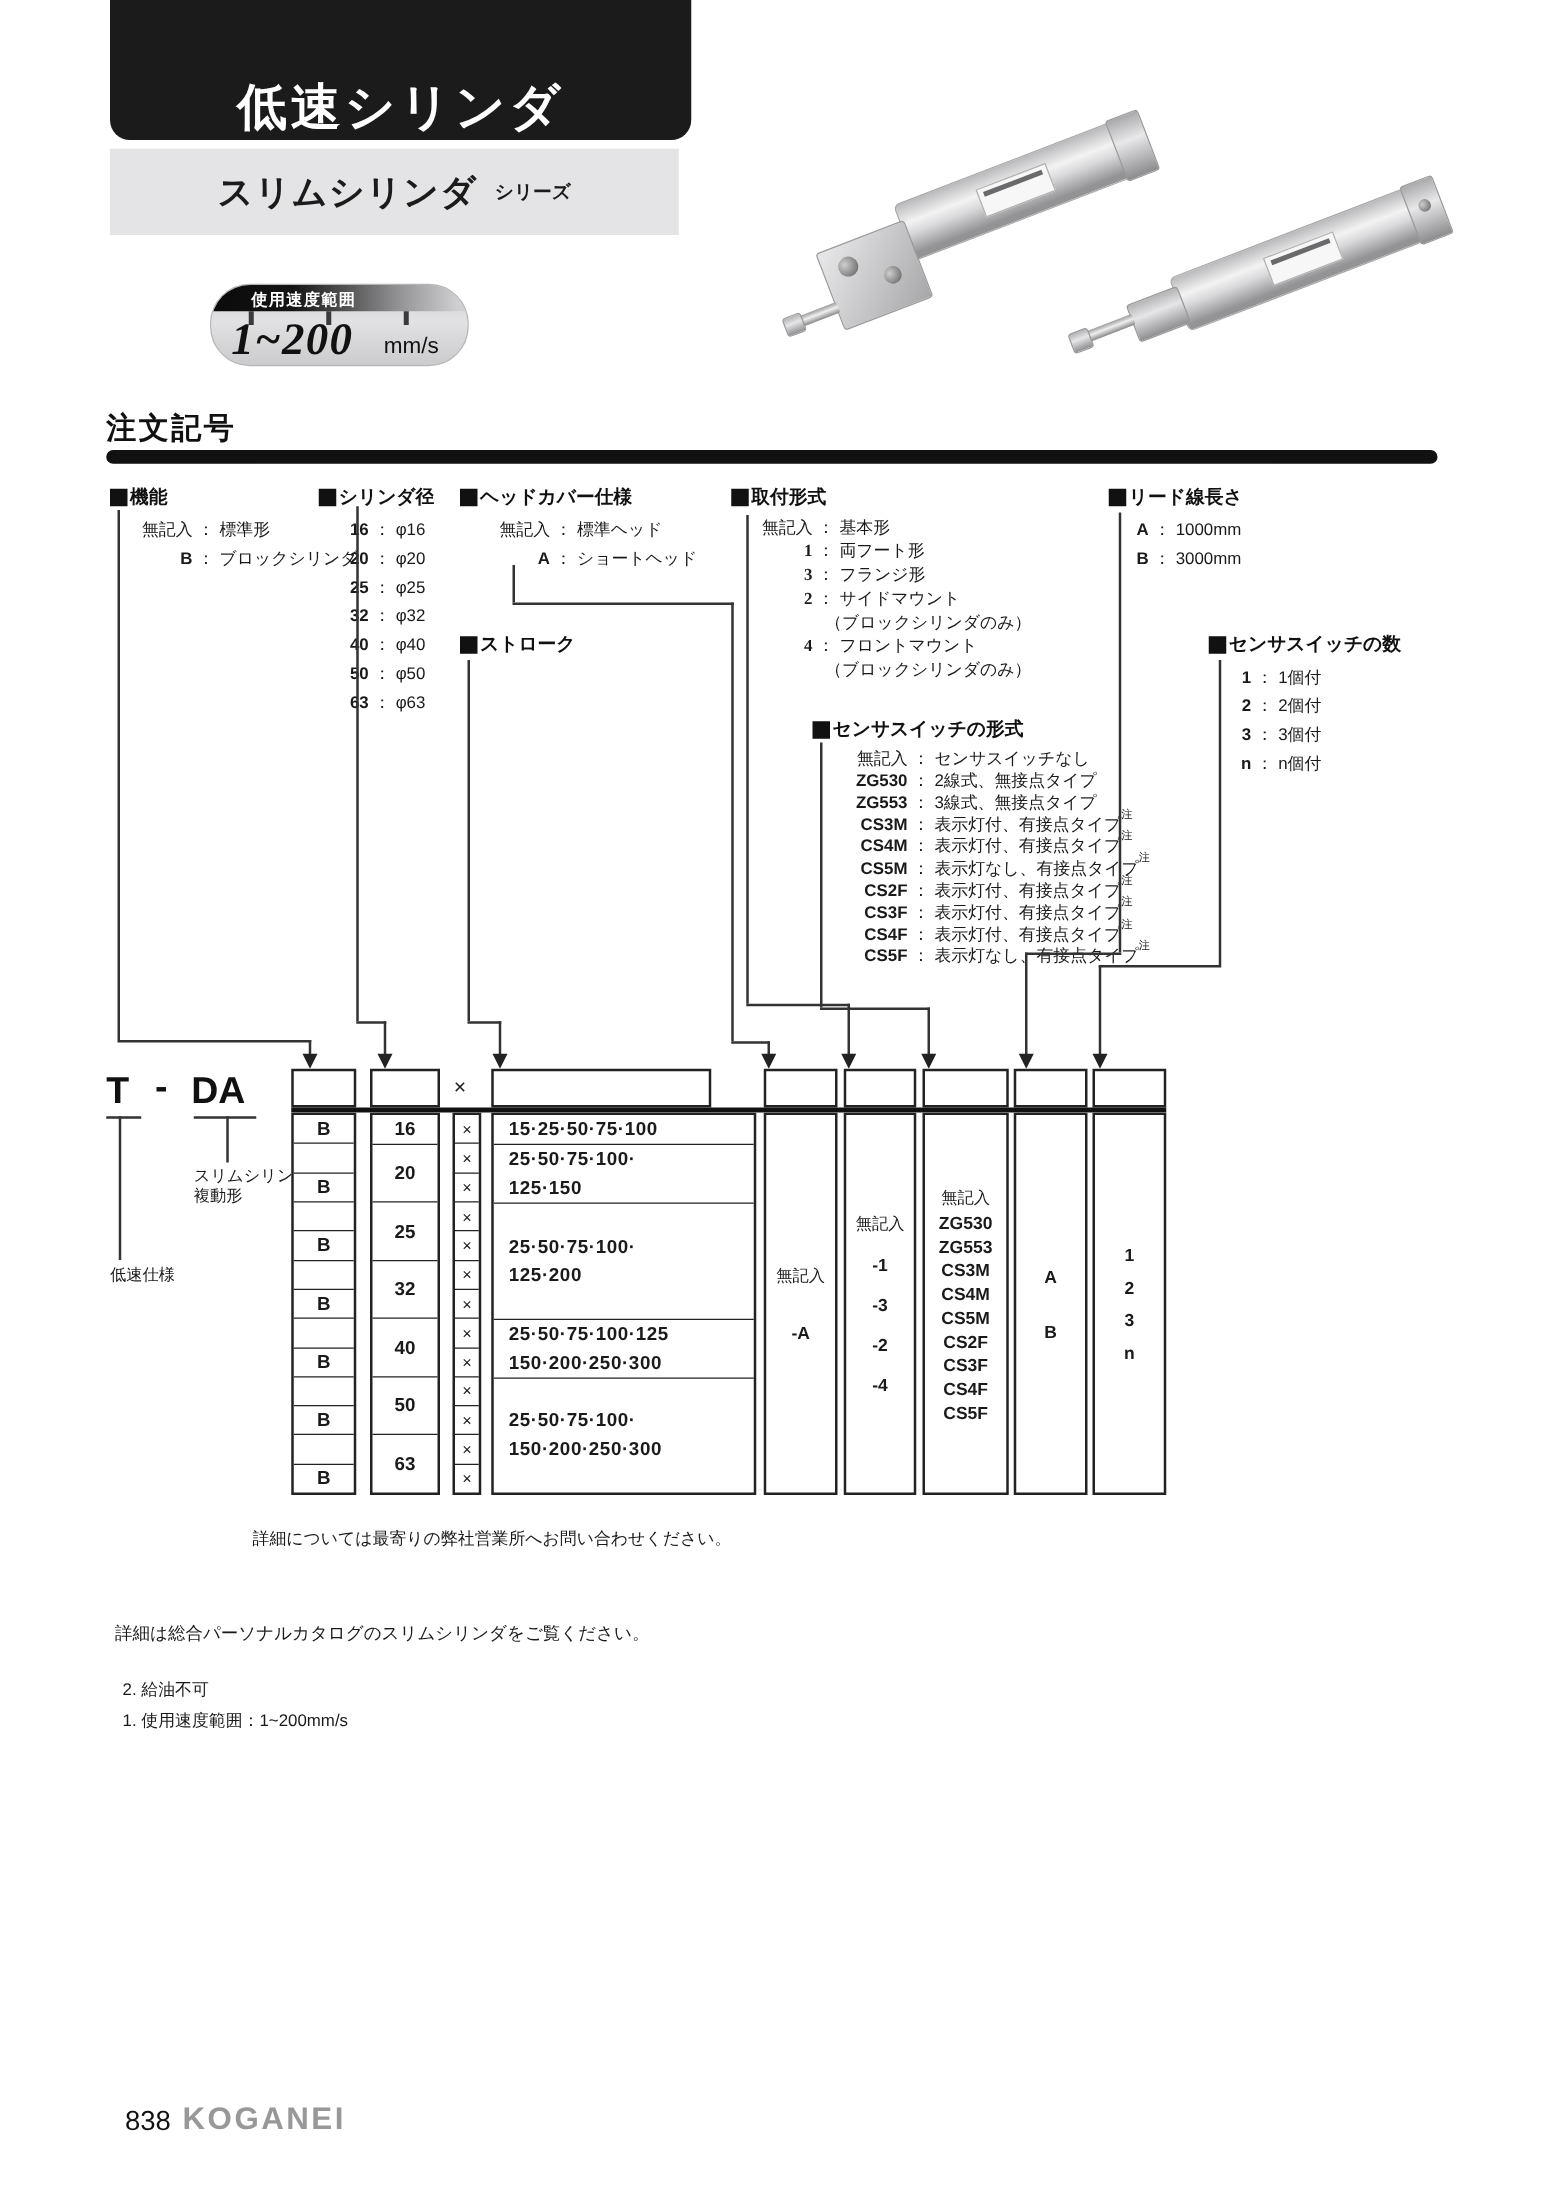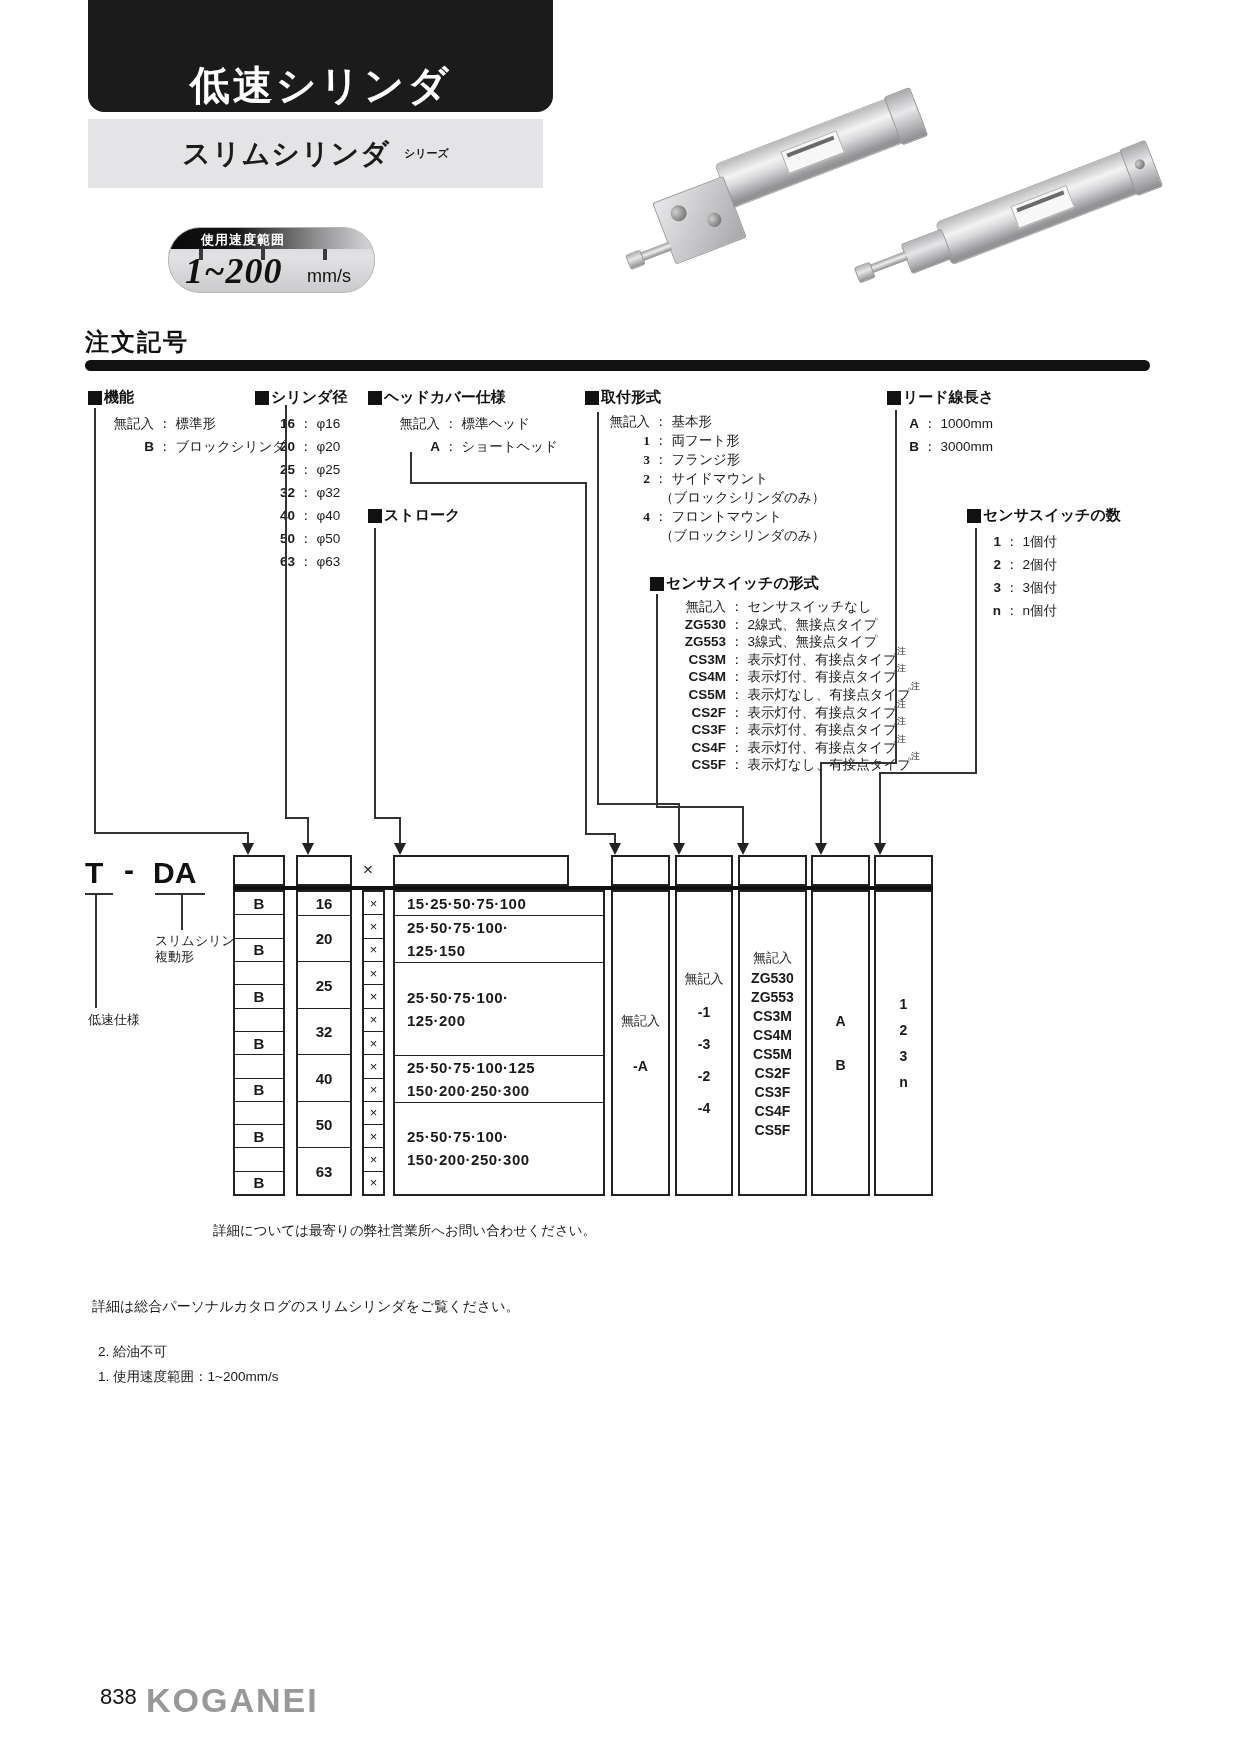--- a/index.html
+++ b/index.html
@@ -4,21 +4,21 @@
 <style>
   html,body{margin:0;padding:0;background:#fff;}
   #page{position:relative;width:1240px;height:1754px;background:#fff;overflow:hidden;
         font-family:"Liberation Sans", sans-serif;color:#1a1a1a;}
   .abs{position:absolute;}
   
   .hdr-black{left:88px;top:0;width:465px;height:112px;background:#1b1b1b;border-radius:0 0 16px 16px;}
   .hdr-title{left:88px;top:58px;width:465px;text-align:center;color:#fff;font-size:40px;font-weight:bold;letter-spacing:3px;}
   .hdr-gray{left:88px;top:119px;width:455px;height:69px;background:#e4e4e6;display:flex;align-items:center;justify-content:center;}
   .series-name{font-size:28px;font-weight:bold;color:#1b1b1b;letter-spacing:1px;}
-  .series-suffix{font-size:11px;font-weight:bold;color:#1b1b1b;margin-left:14px;}
+  .series-suffix{font-size:15px;font-weight:bold;color:#1b1b1b;margin-left:14px;}
   
   .badge{left:168px;top:227px;width:205px;height:64px;border-radius:32px;background:linear-gradient(to bottom,#cfcfd1,#e2e2e4 45%,#cbcbcd);overflow:hidden;border:1px solid #b5b5b7;}
   .badge-band{position:absolute;left:0;top:0;width:100%;height:21px;background:linear-gradient(to right,#0a0a0a 0%,#141414 32%,#8f8f91 72%,#cfcfd1 96%);}
   .badge-label{position:absolute;left:32px;top:3px;color:#fff;font-size:13px;font-weight:bold;letter-spacing:1px;}
   .tick{position:absolute;top:21px;width:4px;height:11px;background:#3a3a3c;}
   .badge-range{position:absolute;left:16px;top:22px;font-family:"Liberation Serif", serif;font-style:italic;font-weight:bold;font-size:36px;color:#111;letter-spacing:1px;}
   .badge-unit{position:absolute;left:138px;top:38px;font-size:18px;color:#111;}
   
   .sec-head{left:85px;top:326px;font-size:24px;font-weight:bold;color:#111;letter-spacing:2px;}
   .sec-bar{left:85px;top:360px;width:1065px;height:11px;background:#111;border-radius:6px;}
@@ -55,21 +55,21 @@
   .cell.times-cell{font-weight:normal;font-size:13px;}
   .merged{flex:1;display:flex;flex-direction:column;align-items:center;justify-content:center;font-size:14px;font-weight:bold;}
   .merged .plainv{font-weight:normal;font-size:13px;}
   .g36>*{margin:14px 0;}
   .g20>*{margin:8px 0;}
   .g16>*{margin:5px 0;}
   .g2>*{margin:1.5px 0;}
   
   .note-text{font-size:13.5px;color:#1a1a1a;white-space:nowrap;}
   .footer-page{font-size:22px;color:#111;}
-  .footer-brand{font-size:34px;font-weight:800;color:#98989b;letter-spacing:2px;}
+  .footer-brand{font-size:25px;font-weight:800;color:#98989b;letter-spacing:2px;}
   
   .cyl{transform:rotate(-21deg);}
   .cyl-body{position:absolute;background:linear-gradient(to bottom,#b9b9bb,#f3f3f4 35%,#d9d9db 55%,#939396 90%);border-radius:5px;border:1px solid #a8a8aa;}
   .cyl-cap{position:absolute;background:linear-gradient(to bottom,#a9a9ab,#e8e8ea 40%,#8c8c8e);border-radius:3px;border:1px solid #9a9a9c;}
   .cyl-label{position:absolute;background:#f7f7f7;border:1px solid #b0b0b2;width:58px;height:22px;}
   .cyl-label::after{content:"";display:block;margin:3px 4px;height:4px;background:#6a6a6c;}
   .cyl-block{position:absolute;background:linear-gradient(135deg,#e9e9eb,#c2c2c4 60%,#a7a7a9);border:1px solid #9a9a9c;border-radius:3px;}
   .hole{position:absolute;border-radius:50%;background:radial-gradient(circle at 35% 35%,#cfcfcf,#59595b);}
   .cyl-rod{position:absolute;background:linear-gradient(to bottom,#9c9c9e,#efefef 45%,#88888a);border-radius:2px;}
   .cyl-nut{position:absolute;background:linear-gradient(to bottom,#b4b4b6,#e6e6e8 40%,#8e8e90);border-radius:3px;border:1px solid #99999b;}
@@ -536,21 +536,21 @@
 
   <div class="abs tcol" style="left:874px;width:59px;">
     <div class="merged g16">
       <div>1</div>
       <div>2</div>
       <div>3</div>
       <div>n</div>
     </div>
   </div>
 
-  <div class="abs note-text" style="left:213px;top:1222px;">詳細については最寄りの弊社営業所へお問い合わせください。</div>
+  <div class="abs note-text" style="left:202px;top:1222px;">詳細については最寄りの弊社営業所へお問い合わせください。</div>
 
   <div class="abs note-text" style="left:92px;top:1298px;font-size:14px;">詳細は総合パーソナルカタログのスリムシリンダをご覧ください。</div>
   <div class="abs note-text" style="left:98px;top:1323px;margin-top:45px;">1. 使用速度範囲：1~200mm/s</div>
   <div class="abs note-text" style="left:98px;top:1343px;">2. 給油不可</div>
 
   <div class="abs footer-page" style="left:100px;top:1684px;">838</div>
   <div class="abs footer-brand" style="left:146px;top:1681px;">KOGANEI</div>
 
 </div>
 

